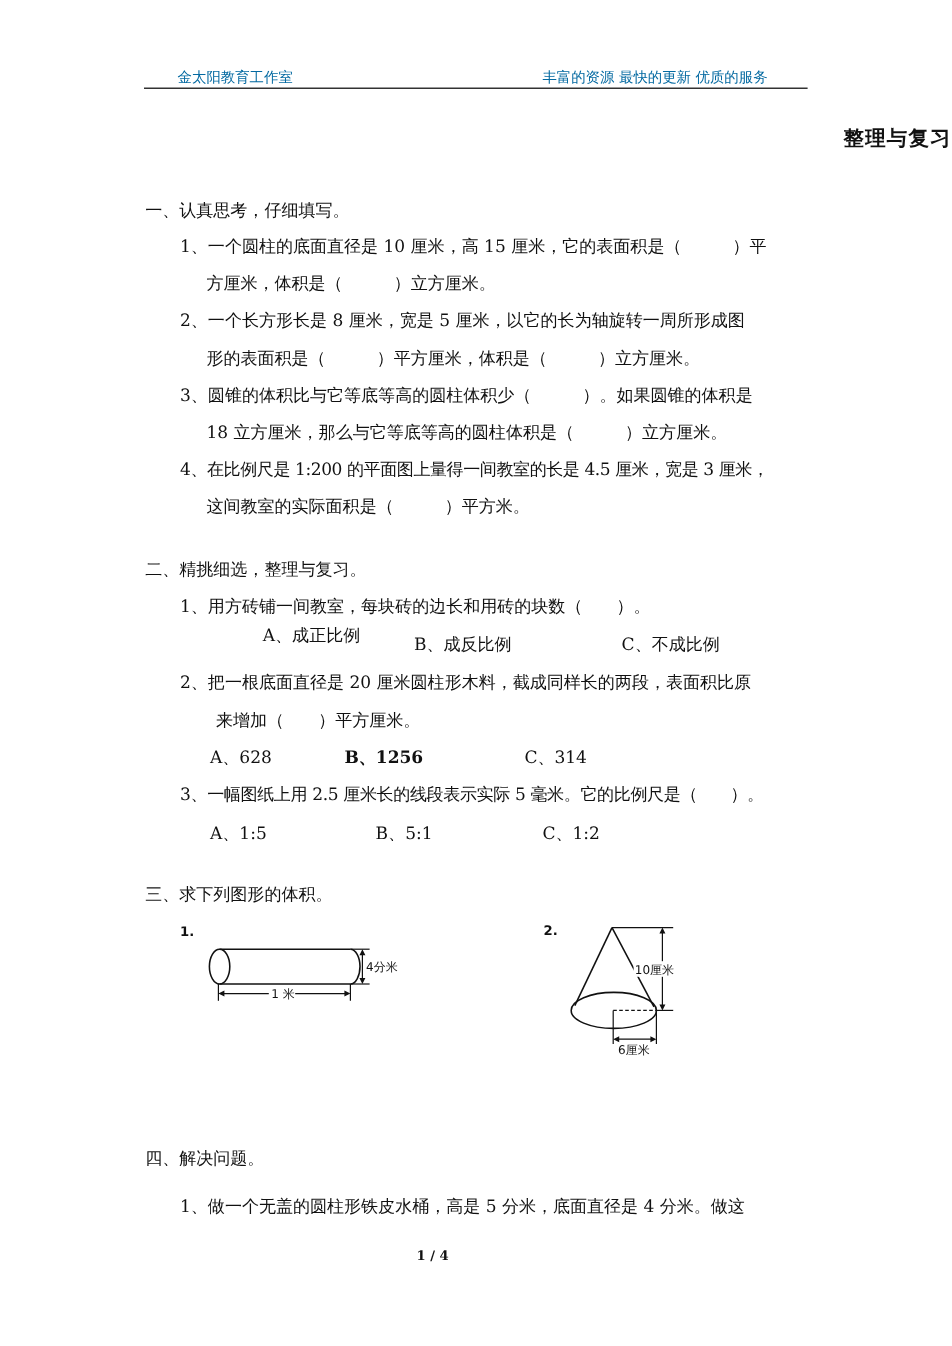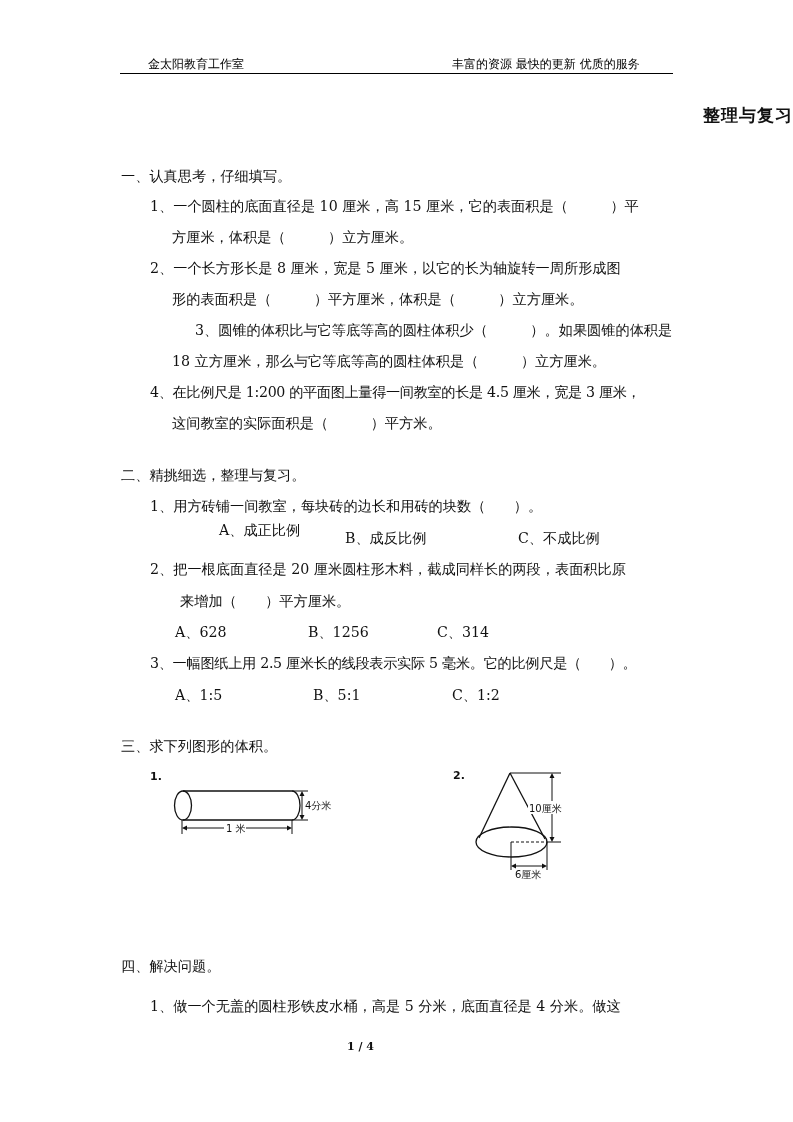--- a/index.html
+++ b/index.html
@@ -1,19 +1,19 @@
 <!DOCTYPE html>
 <html><head>
 <meta charset="utf-8">
 <style>
   html, body { margin: 0; padding: 0; background: #ffffff; }
   body { width: 793px; height: 1122px; position: relative; overflow: hidden;
          font-family: "DejaVu Serif", "Liberation Serif", serif; color: #111; }
   .abs { position: absolute; white-space: nowrap; }
-  .hdr { font-size: 12px; color: #000000; top: 56px; }
+  .hdr { font-size: 12px; color: #0369a1; top: 56px; }
   .rule { position: absolute; left: 120px; width: 553px; top: 73px; height: 0; border-top: 1.3px solid #000; }
   .title { font-size: 17px; font-weight: bold; top: 104px; left: 0; width: 793px; text-align: right;
            font-family: "DejaVu Sans", "Liberation Sans", sans-serif; letter-spacing: 1px; }
   .line { font-size: 14.2px; line-height: 20px; }
   .sec { left: 121px; }
   .q { left: 150px; }
   .qc { left: 172px; }
   .pg { font-size: 11px; font-weight: bold; top: 1040px; left: 0; width: 721px; text-align: center; }
   svg text { font-family: "DejaVu Sans", "Liberation Sans", sans-serif; }
 </style>
@@ -24,35 +24,35 @@
 <div class="abs hdr" style="left:452px;">丰富的资源 最快的更新 优质的服务</div>
 <div class="rule"></div>
 
 <div class="abs title">整理与复习</div>
 
 <div class="abs line sec" style="top:166px;">一、认真思考，仔细填写。</div>
 <div class="abs line q" style="top:196px;">1、一个圆柱的底面直径是 10 厘米，高 15 厘米，它的表面积是（　　　）平</div>
 <div class="abs line qc" style="top:227px;">方厘米，体积是（　　　）立方厘米。</div>
 <div class="abs line q" style="top:258px;">2、一个长方形长是 8 厘米，宽是 5 厘米，以它的长为轴旋转一周所形成图</div>
 <div class="abs line qc" style="top:289px;">形的表面积是（　　　）平方厘米，体积是（　　　）立方厘米。</div>
-<div class="abs line q" style="top:320px;margin-left:45px;">3、圆锥的体积比与它等底等高的圆柱体积少（　　　）。如果圆锥的体积是</div>
+<div class="abs line q" style="top:320px;">3、圆锥的体积比与它等底等高的圆柱体积少（　　　）。如果圆锥的体积是</div>
 <div class="abs line qc" style="top:351px;">18 立方厘米，那么与它等底等高的圆柱体积是（　　　）立方厘米。</div>
 <div class="abs line q" style="top:382px; letter-spacing:-0.35px;">4、在比例尺是 1:200 的平面图上量得一间教室的长是 4.5 厘米，宽是 3 厘米，</div>
 <div class="abs line qc" style="top:413px;">这间教室的实际面积是（　　　）平方米。</div>
 
 <div class="abs line sec" style="top:465px;">二、精挑细选，整理与复习。</div>
 <div class="abs line q" style="top:496px;">1、用方砖铺一间教室，每块砖的边长和用砖的块数（　　）。</div>
 <div class="abs line" style="top:520px; left:175px;margin-left:44px;">A、成正比例</div>
 <div class="abs line" style="top:528px; left:345px;">B、成反比例</div>
 <div class="abs line" style="top:528px; left:508px;margin-left:10px;">C、不成比例</div>
 
 <div class="abs line q" style="top:559px;">2、把一根底面直径是 20 厘米圆柱形木料，截成同样长的两段，表面积比原</div>
 <div class="abs line" style="top:591px; left:180px;">来增加（　　）平方厘米。</div>
 <div class="abs line" style="top:622px; left:175px;">A、628</div>
-<div class="abs line" style="top:622px; left:308px;">B、1256</div>
+<div class="abs line" style="top:622px; left:287px;font-weight:bold;">B、1256</div>
 <div class="abs line" style="top:622px; left:437px;">C、314</div>
 
 <div class="abs line q" style="top:653px; letter-spacing:-0.3px;">3、一幅图纸上用 2.5 厘米长的线段表示实际 5 毫米。它的比例尺是（　　）。</div>
 <div class="abs line" style="top:685px; left:175px;">A、1:5</div>
 <div class="abs line" style="top:685px; left:313px;">B、5:1</div>
 <div class="abs line" style="top:685px; left:452px;">C、1:2</div>
 
 <div class="abs line sec" style="top:736px;">三、求下列图形的体积。</div>
 
 <svg class="abs" style="left:140px; top:760px;" width="200" height="85" viewBox="140 760 200 85">

